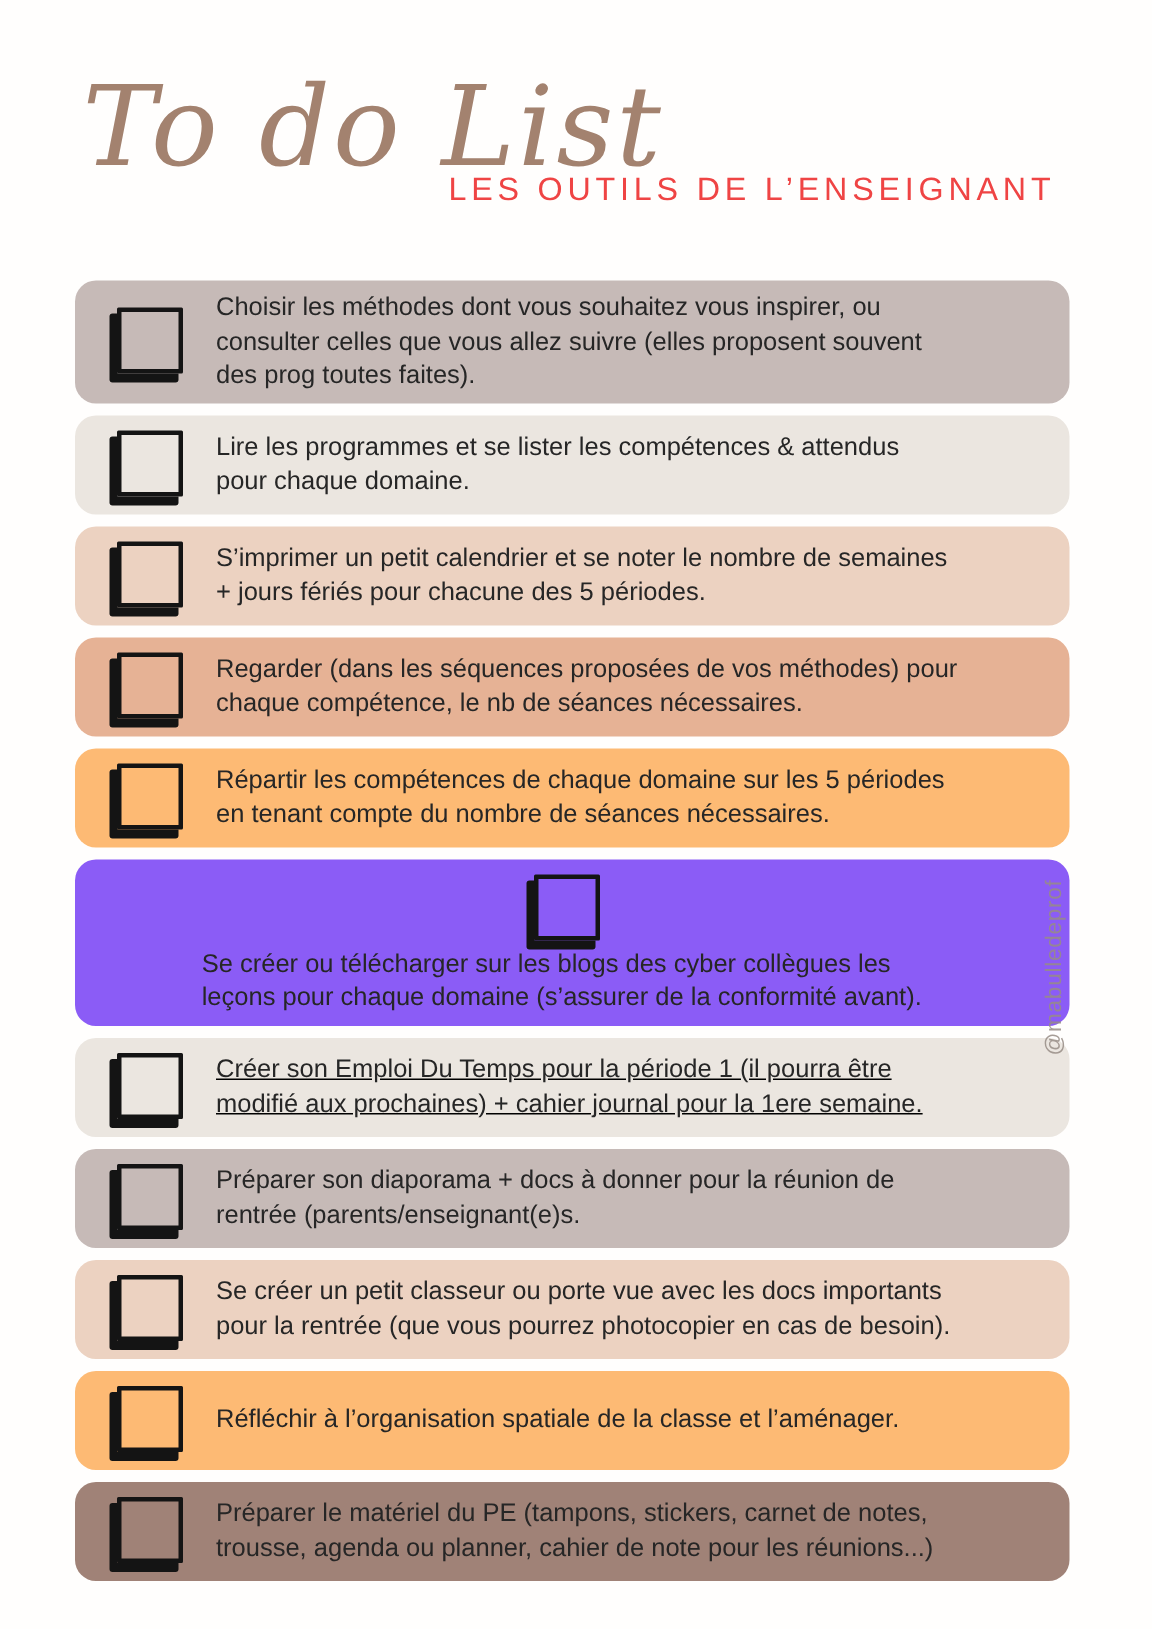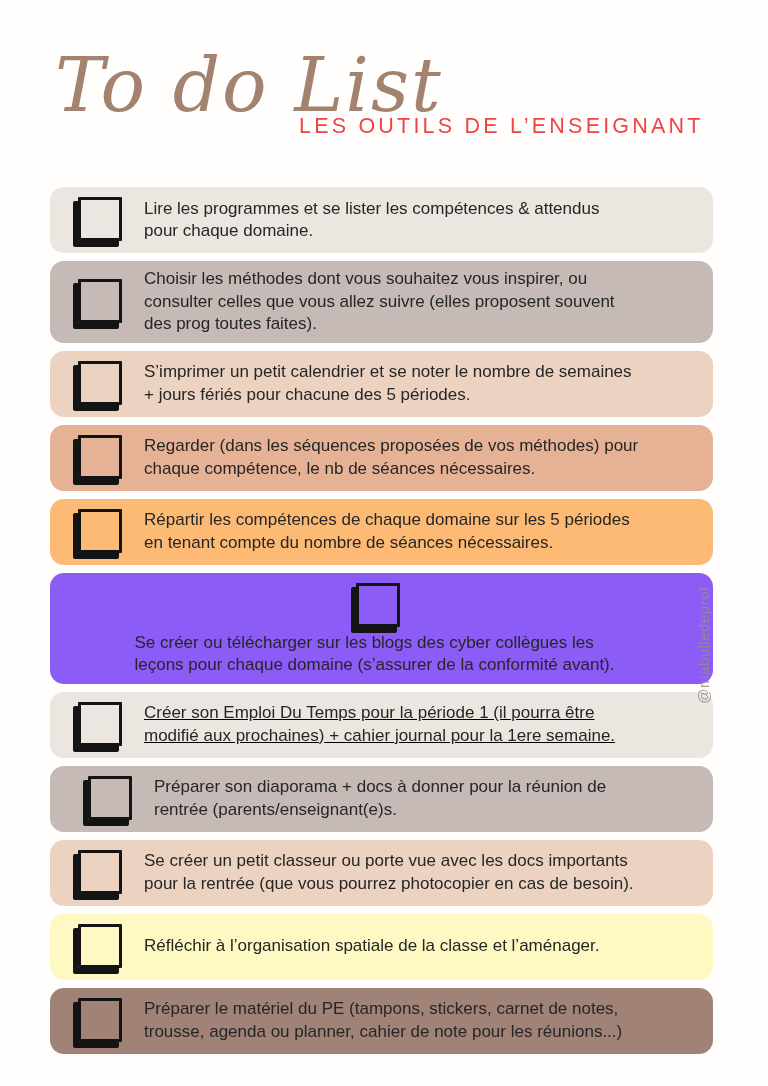--- a/index.html
+++ b/index.html
@@ -72,31 +72,31 @@
 </head>
 <body>
 
 <div class="page">
 
   <div class="script-title">To do List</div>
   <div class="subtitle">LES OUTILS DE L’ENSEIGNANT</div>
 
   <div class="todo-list">
 
-    <div class="row" style="background: rgb(235, 230, 224);">
-      <span class="checkbox"></span>
-      <p class="item-text">Lire les programmes et se lister les compétences &amp; attendus
-pour chaque domaine.</p>
-    </div>
-
     <div class="row" style="background: rgb(198, 186, 183);">
       <span class="checkbox"></span>
       <p class="item-text">Choisir les méthodes dont vous souhaitez vous inspirer, ou
 consulter celles que vous allez suivre (elles proposent souvent
 des prog toutes faites).</p>
+    </div>
+
+    <div class="row" style="background: rgb(235, 230, 224);">
+      <span class="checkbox"></span>
+      <p class="item-text">Lire les programmes et se lister les compétences &amp; attendus
+pour chaque domaine.</p>
     </div>
 
     <div class="row" style="background: rgb(236, 210, 193);">
       <span class="checkbox"></span>
       <p class="item-text">S’imprimer un petit calendrier et se noter le nombre de semaines
 + jours fériés pour chacune des 5 périodes.</p>
     </div>
 
     <div class="row" style="background: rgb(230, 178, 149);">
       <span class="checkbox"></span>
@@ -115,34 +115,34 @@
       <p class="item-text">Se créer ou télécharger sur les blogs des cyber collègues les
 leçons pour chaque domaine (s’assurer de la conformité avant).</p>
     </div>
 
     <div class="row" style="background: rgb(235, 230, 224); text-decoration: underline;">
       <span class="checkbox"></span>
       <p class="item-text">Créer son Emploi Du Temps pour la période 1 (il pourra être
 modifié aux prochaines) + cahier journal pour la 1ere semaine.</p>
     </div>
 
-    <div class="row" style="background: rgb(198, 186, 183); padding-left: 10px;">
+    <div class="row" style="background: rgb(198, 186, 183);">
       <span class="checkbox"></span>
       <p class="item-text">Préparer son diaporama + docs à donner pour la réunion de
 rentrée (parents/enseignant(e)s.</p>
     </div>
 
     <div class="row" style="background: rgb(236, 210, 193);">
       <span class="checkbox"></span>
       <p class="item-text">Se créer un petit classeur ou porte vue avec les docs importants
 pour la rentrée (que vous pourrez photocopier en cas de besoin).</p>
     </div>
 
 
-    <div class="row" style="background: #fef9c3; text-align: right;">
+    <div class="row" style="background: #fdba74; text-align: right;">
       <span class="checkbox"></span>
       <p class="item-text">Réfléchir à l’organisation spatiale de la classe et l’aménager.</p>
     </div>
 
     <div class="row" style="background: rgb(160, 130, 119);">
       <span class="checkbox"></span>
       <p class="item-text">Préparer le matériel du PE (tampons, stickers, carnet de notes,
 trousse, agenda ou planner, cahier de note pour les réunions...)</p>
     </div>
 

